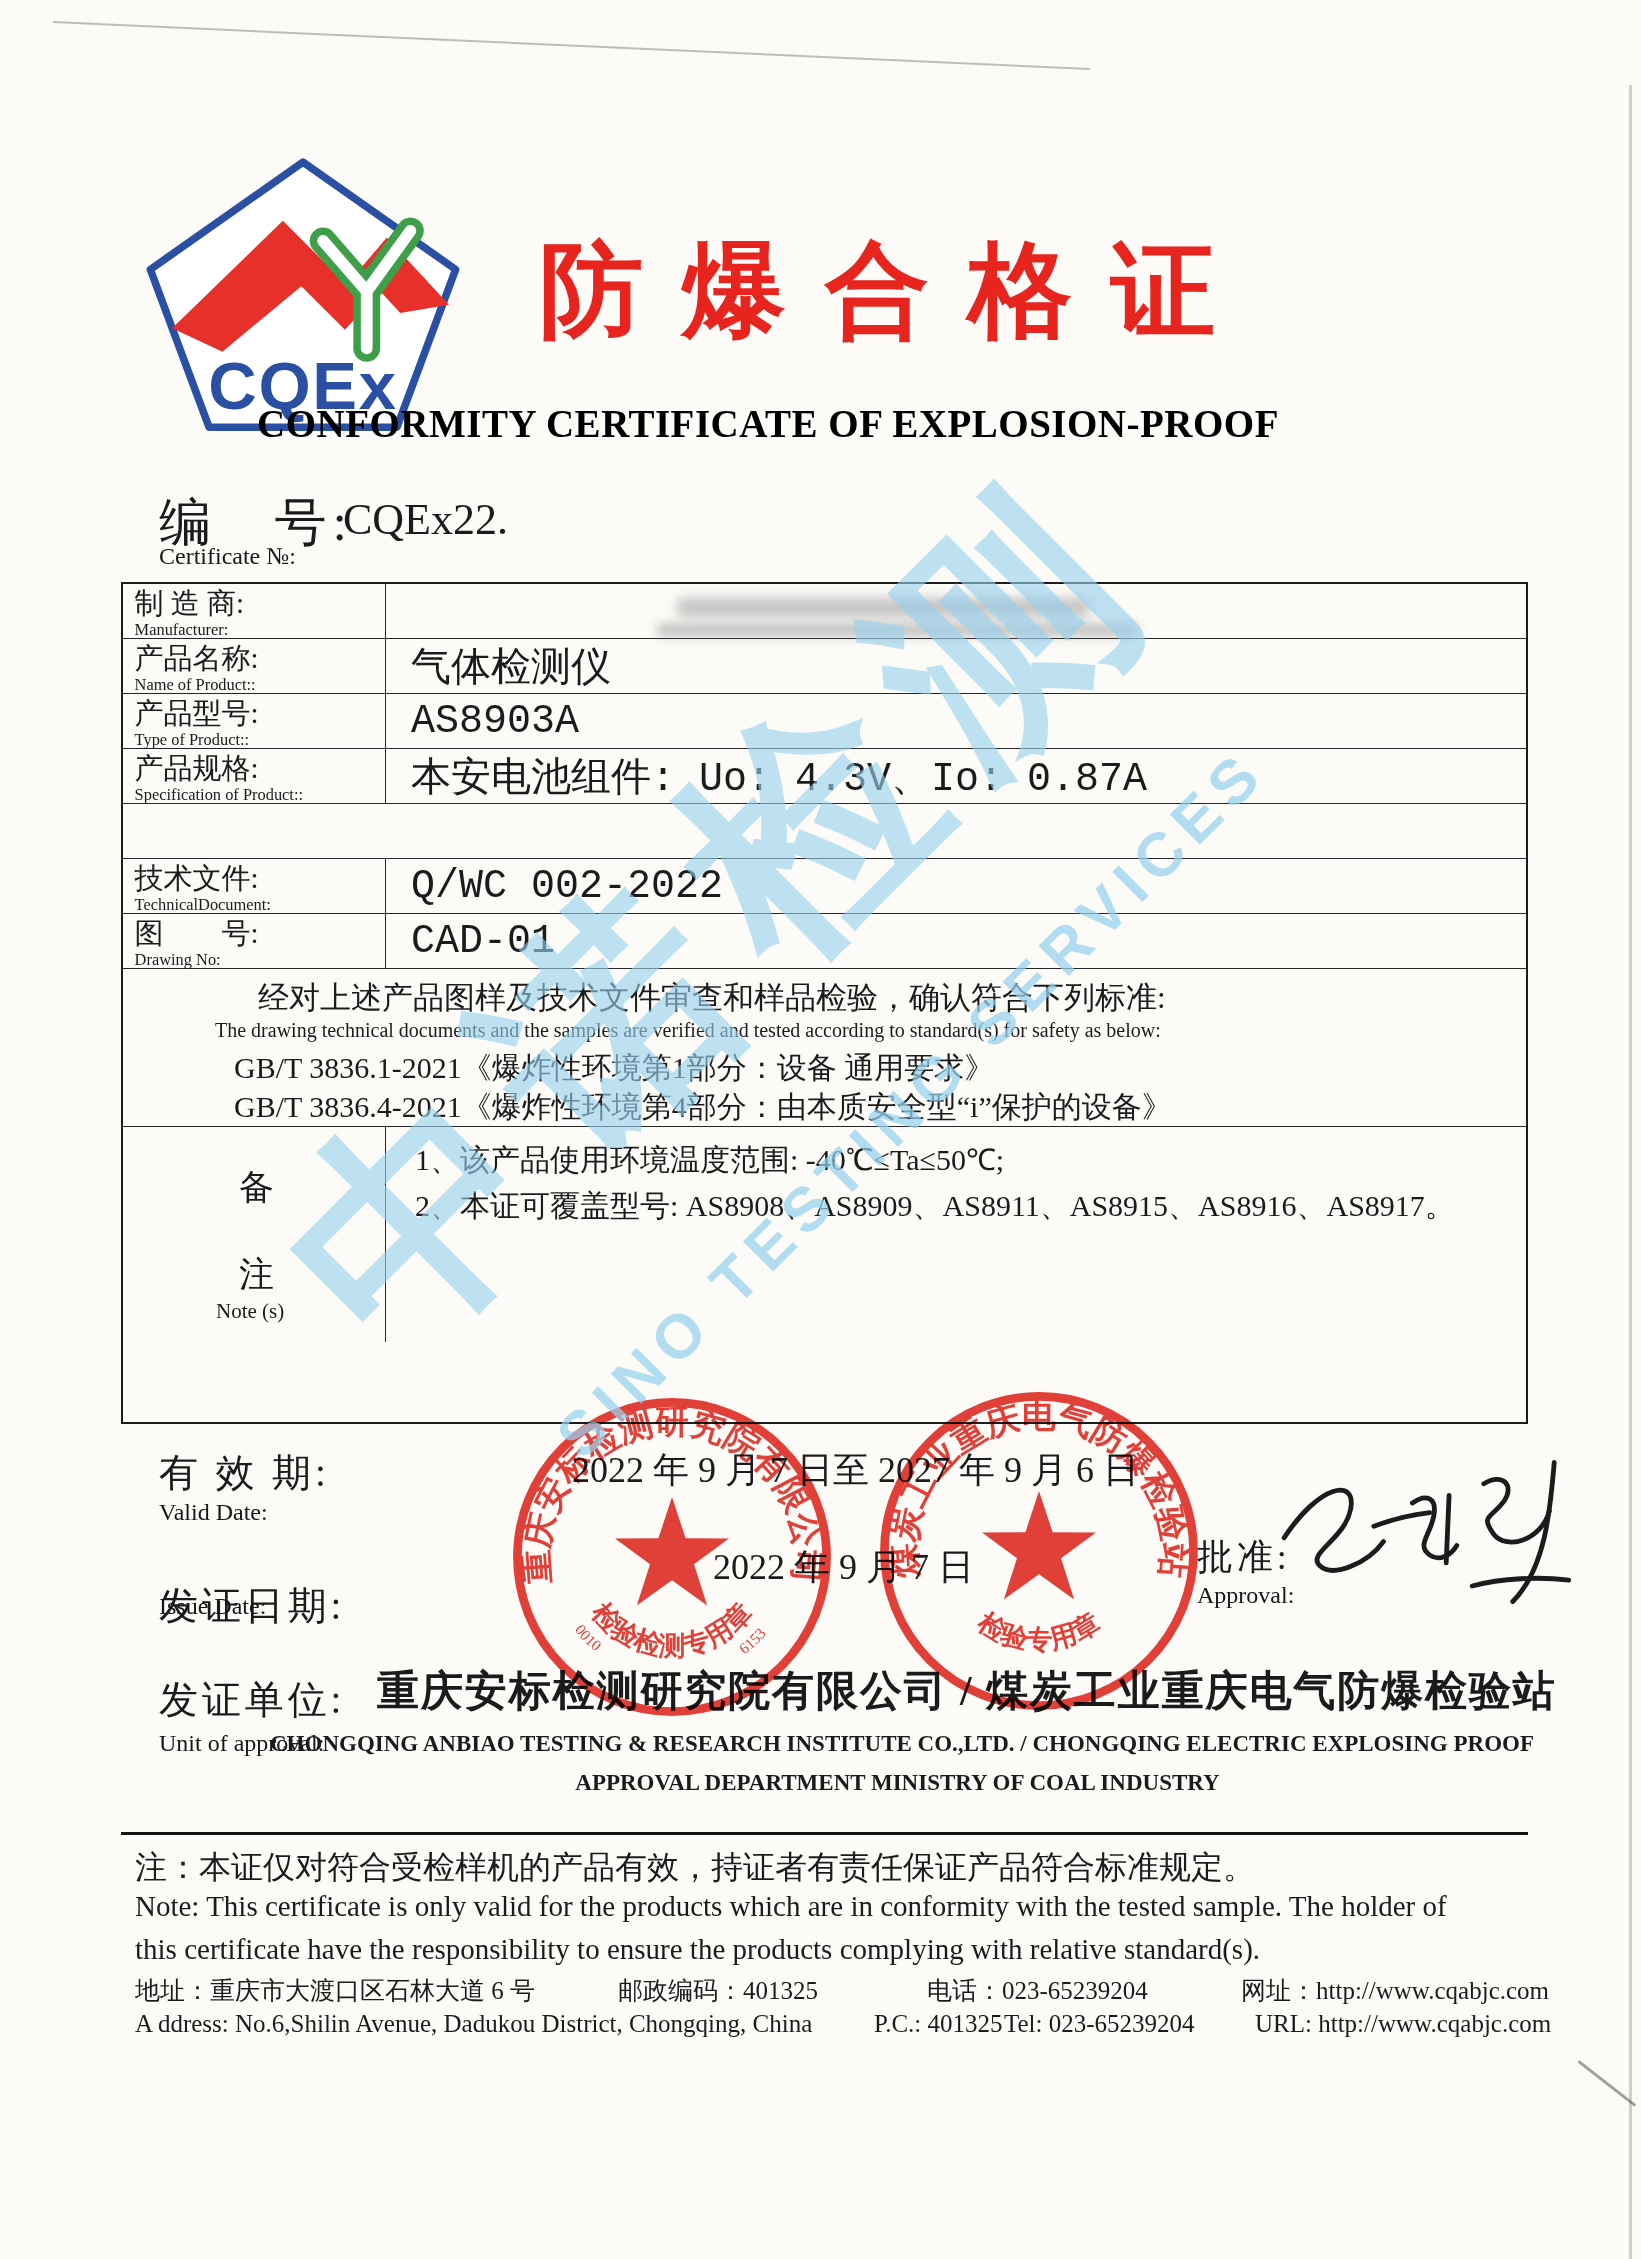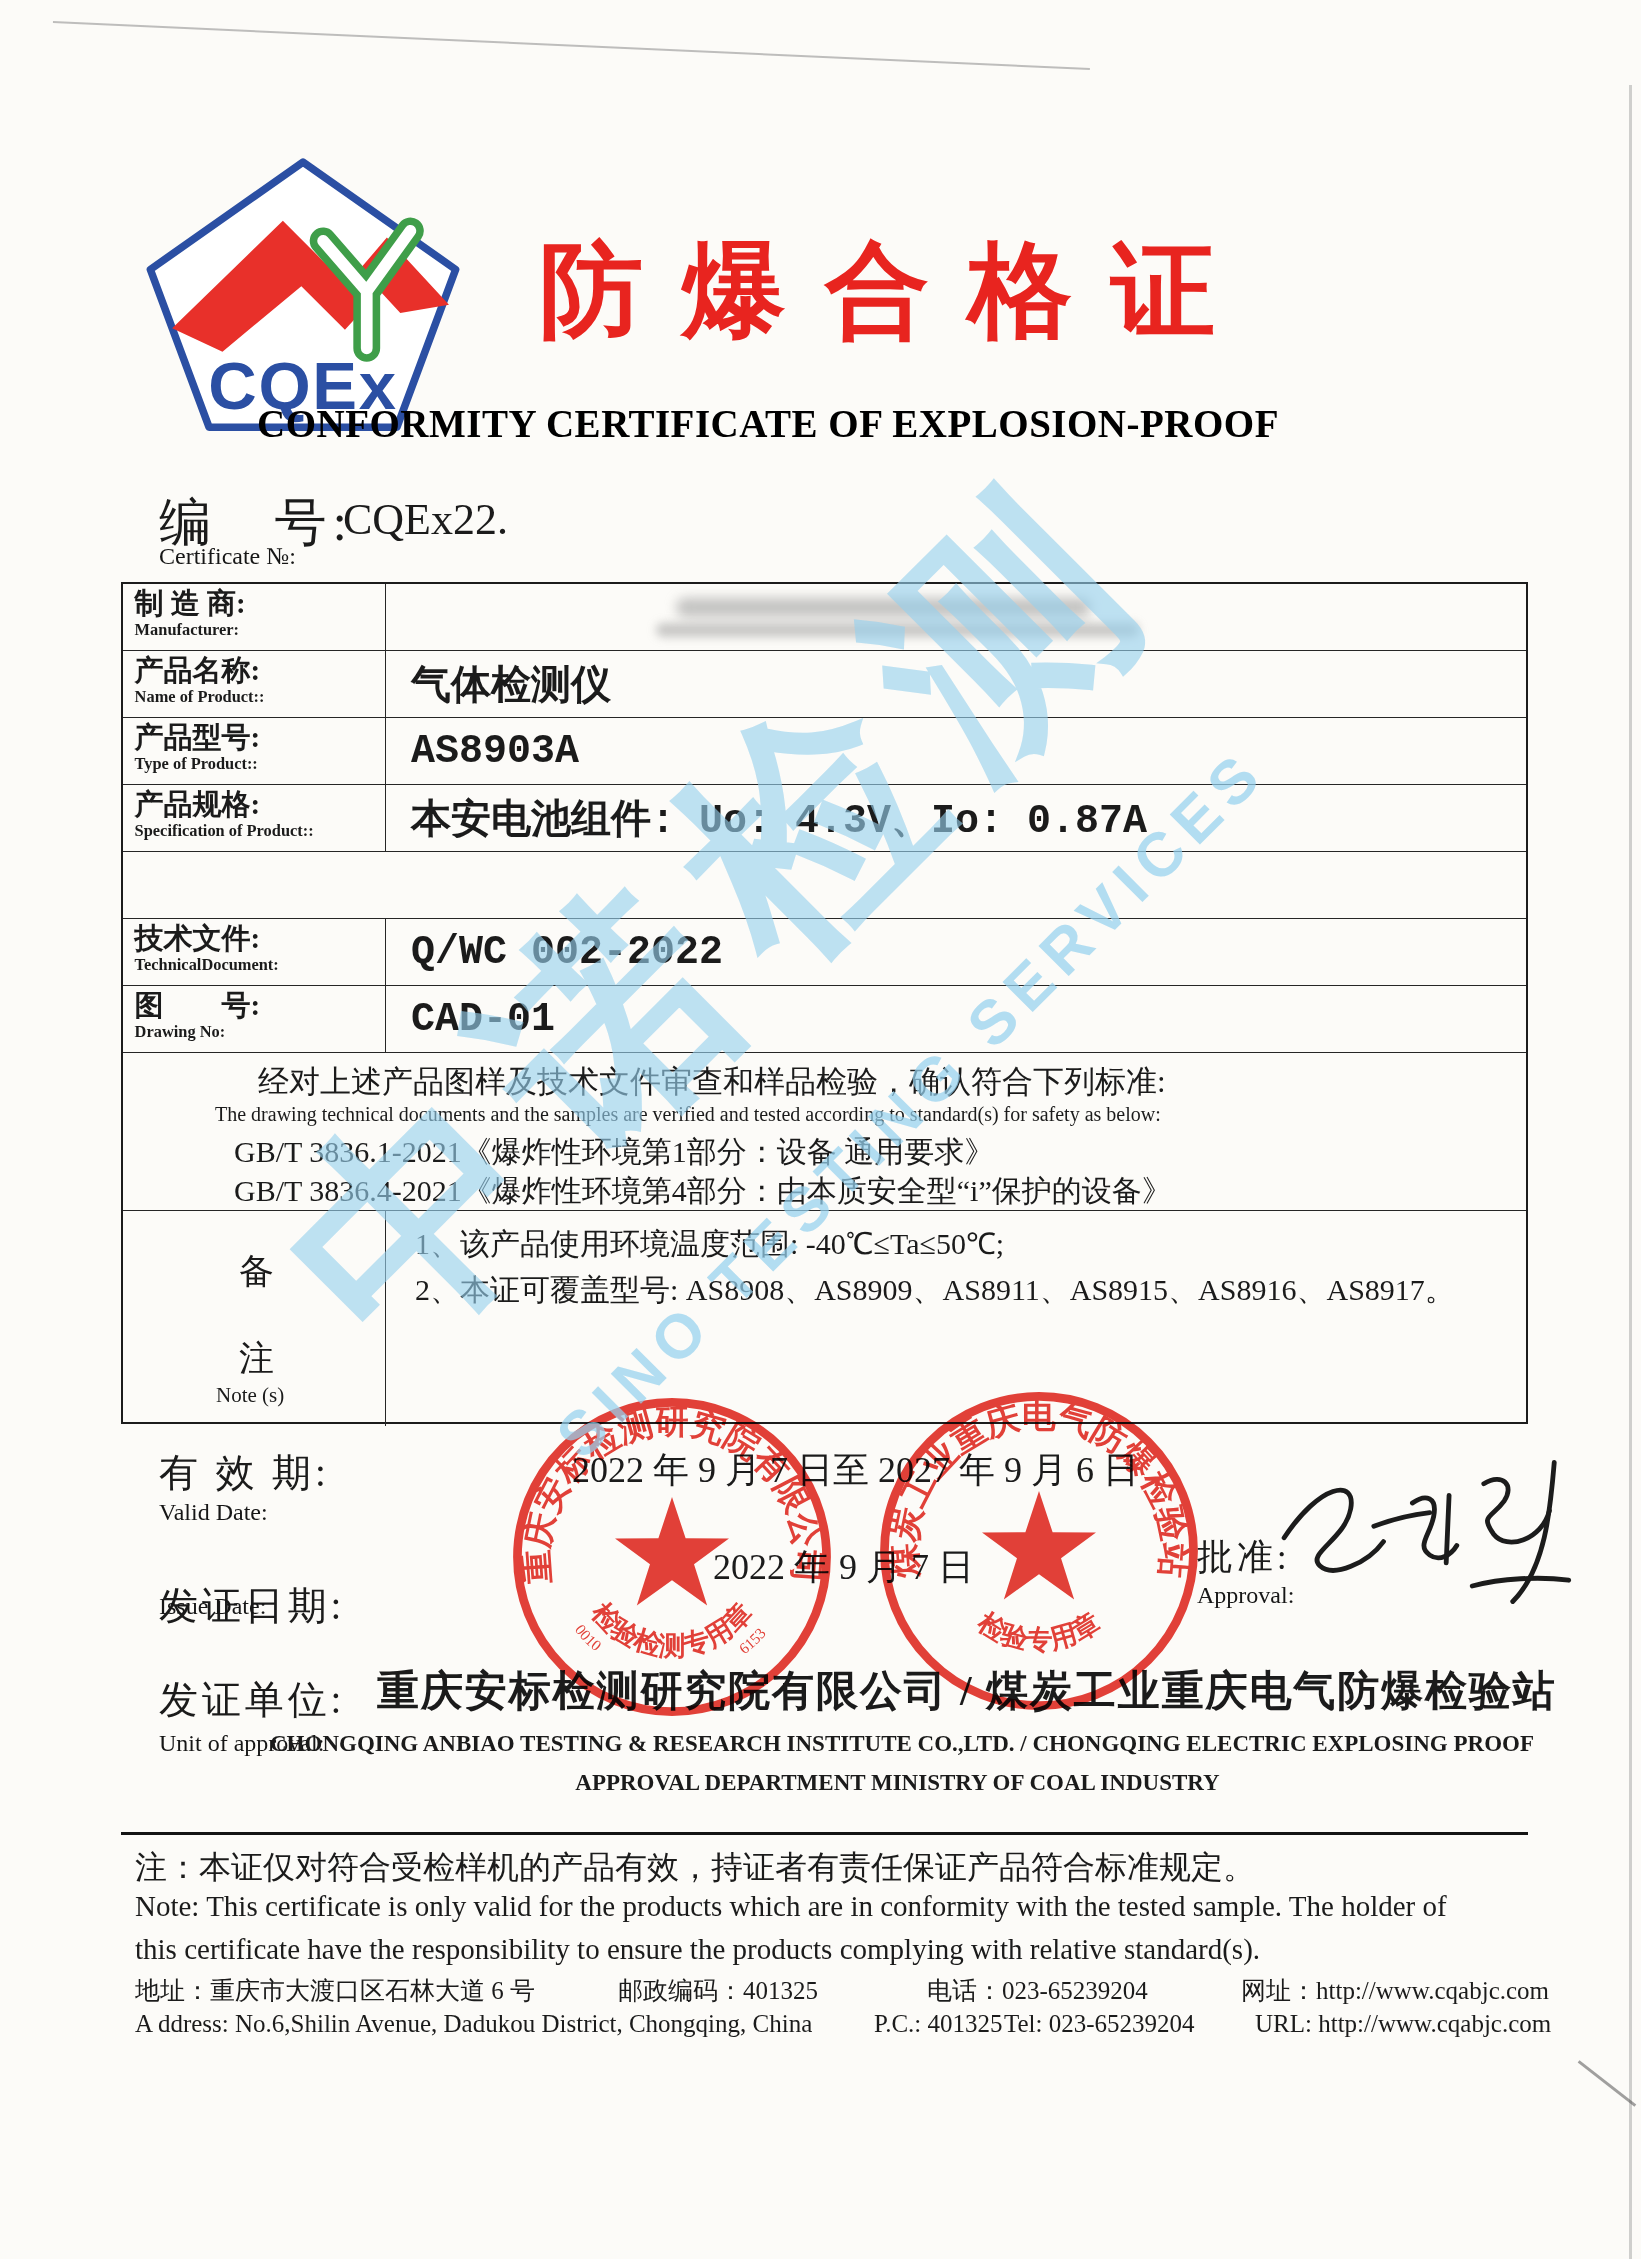--- a/index.html
+++ b/index.html
@@ -9,21 +9,21 @@
   
   .title{color:#e8241f;font-weight:bold;font-size:104px;letter-spacing:39px;line-height:1;
          font-family:"Liberation Serif",serif;white-space:nowrap;}
   .subtitle{font-weight:bold;font-size:39px;text-align:center;letter-spacing:0.5px;color:#000000;}
   
   .certno-cn{font-size:52px;letter-spacing:5.8px;}
   .lab-en{font-size:24px;font-family:"Liberation Serif",serif;color:#161616;}
   .certno-val{font-size:44px;font-family:"Liberation Serif",serif;}
   
   .ctable{border:2.9px solid #1c1c1c;box-sizing:border-box;background:transparent;}
-  .trow{display:flex;border-bottom:1.9px solid #262626;height:67px;box-sizing:border-box;font-weight:bold;}
+  .trow{display:flex;border-bottom:1.9px solid #262626;height:55px;box-sizing:border-box;}
   .tlabel{width:263px;border-right:1.9px solid #262626;box-sizing:border-box;padding:2.9px 7.7px 0 11.6px;}
   .tlabel .cn{font-size:29px;line-height:33px;white-space:nowrap;}
   .tlabel .en{font-size:16.4px;line-height:19.3px;white-space:nowrap;}
   .tval{flex:1;display:flex;align-items:center;padding-left:25px;font-size:40px;
         font-family:"Liberation Mono",monospace;white-space:nowrap;}
   .statement{border-bottom:1.9px solid #262626;height:158px;box-sizing:border-box;position:relative;}
   .st-cn{position:absolute;left:135px;top:7.7px;font-size:31px;white-space:nowrap;}
   .st-en{position:absolute;left:92px;top:50px;font-size:20px;white-space:nowrap;}
   .st-std1{position:absolute;left:111px;top:79px;font-size:30px;white-space:nowrap;}
   .st-std2{position:absolute;left:111px;top:118px;font-size:30px;white-space:nowrap;}

